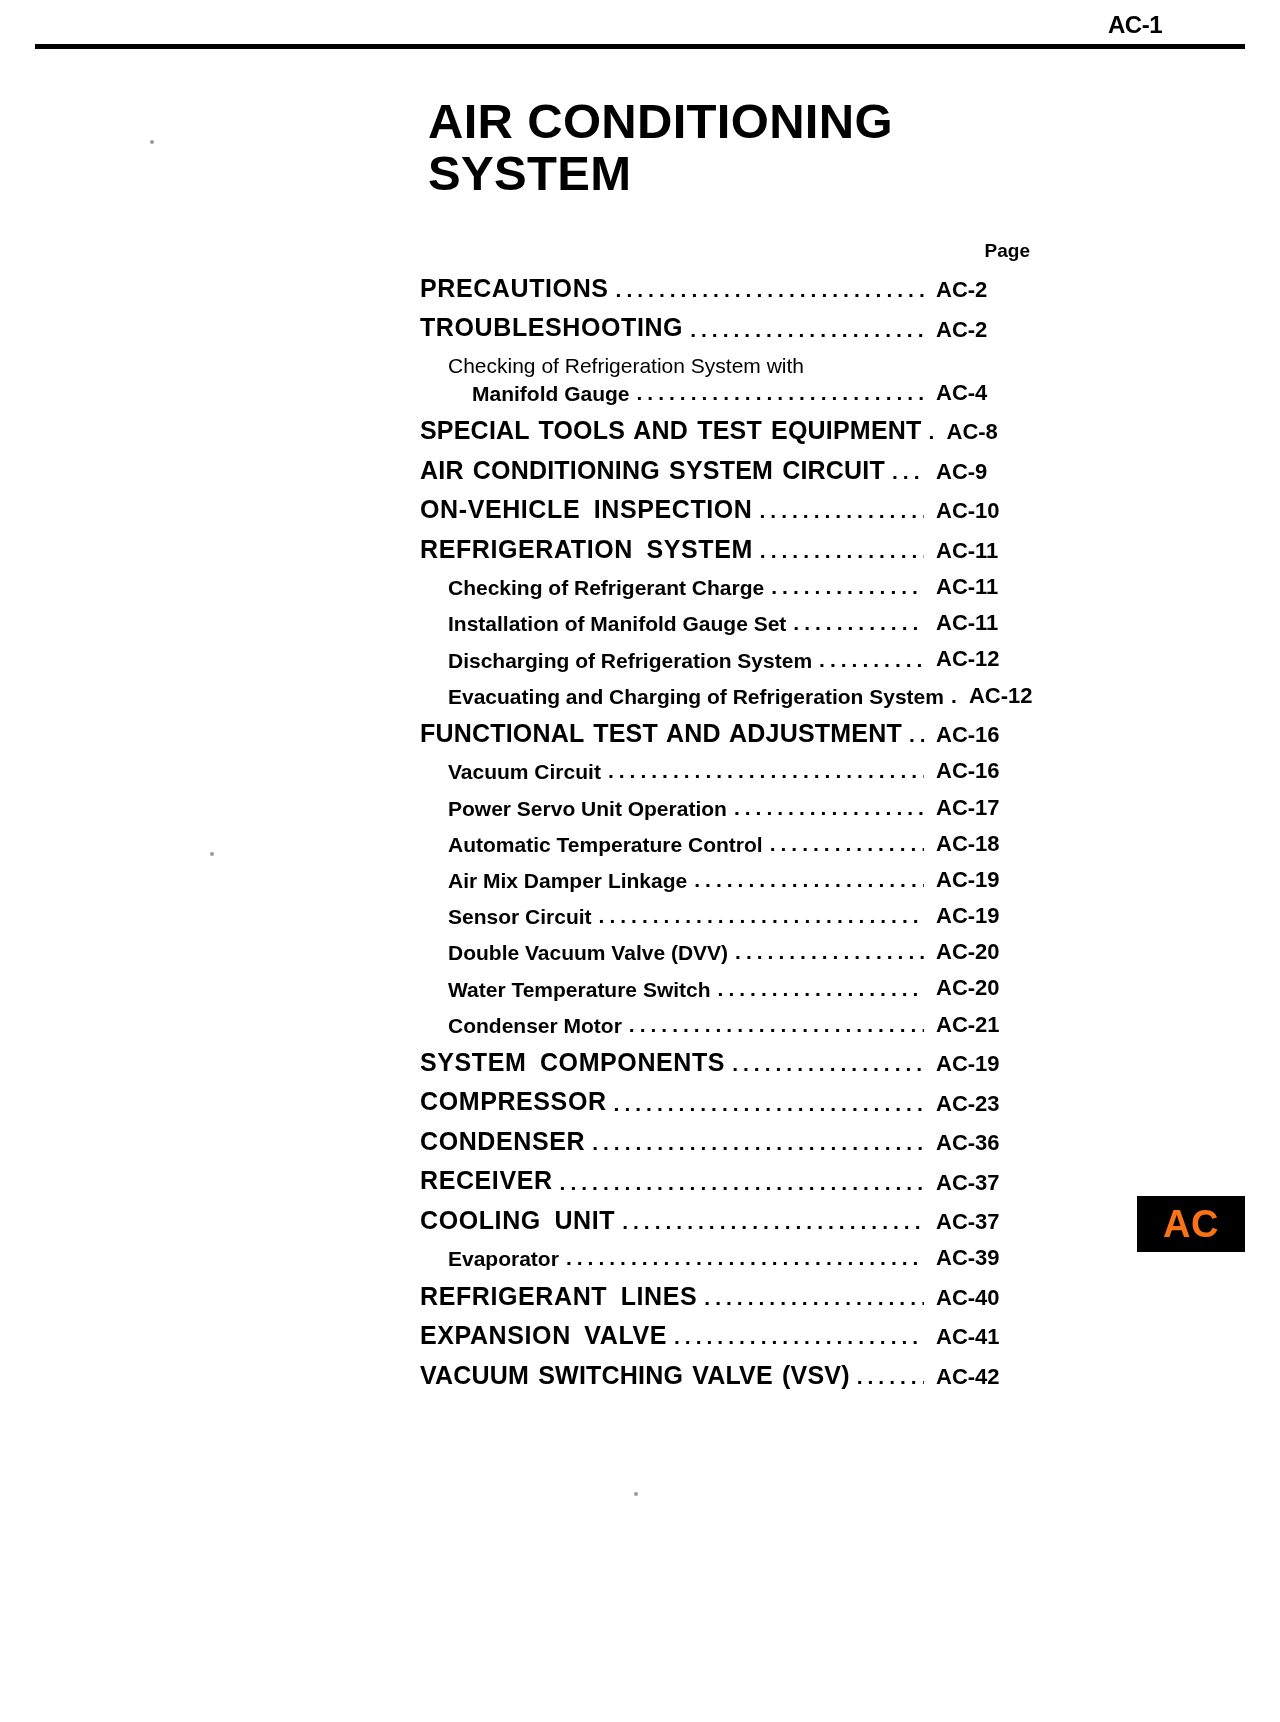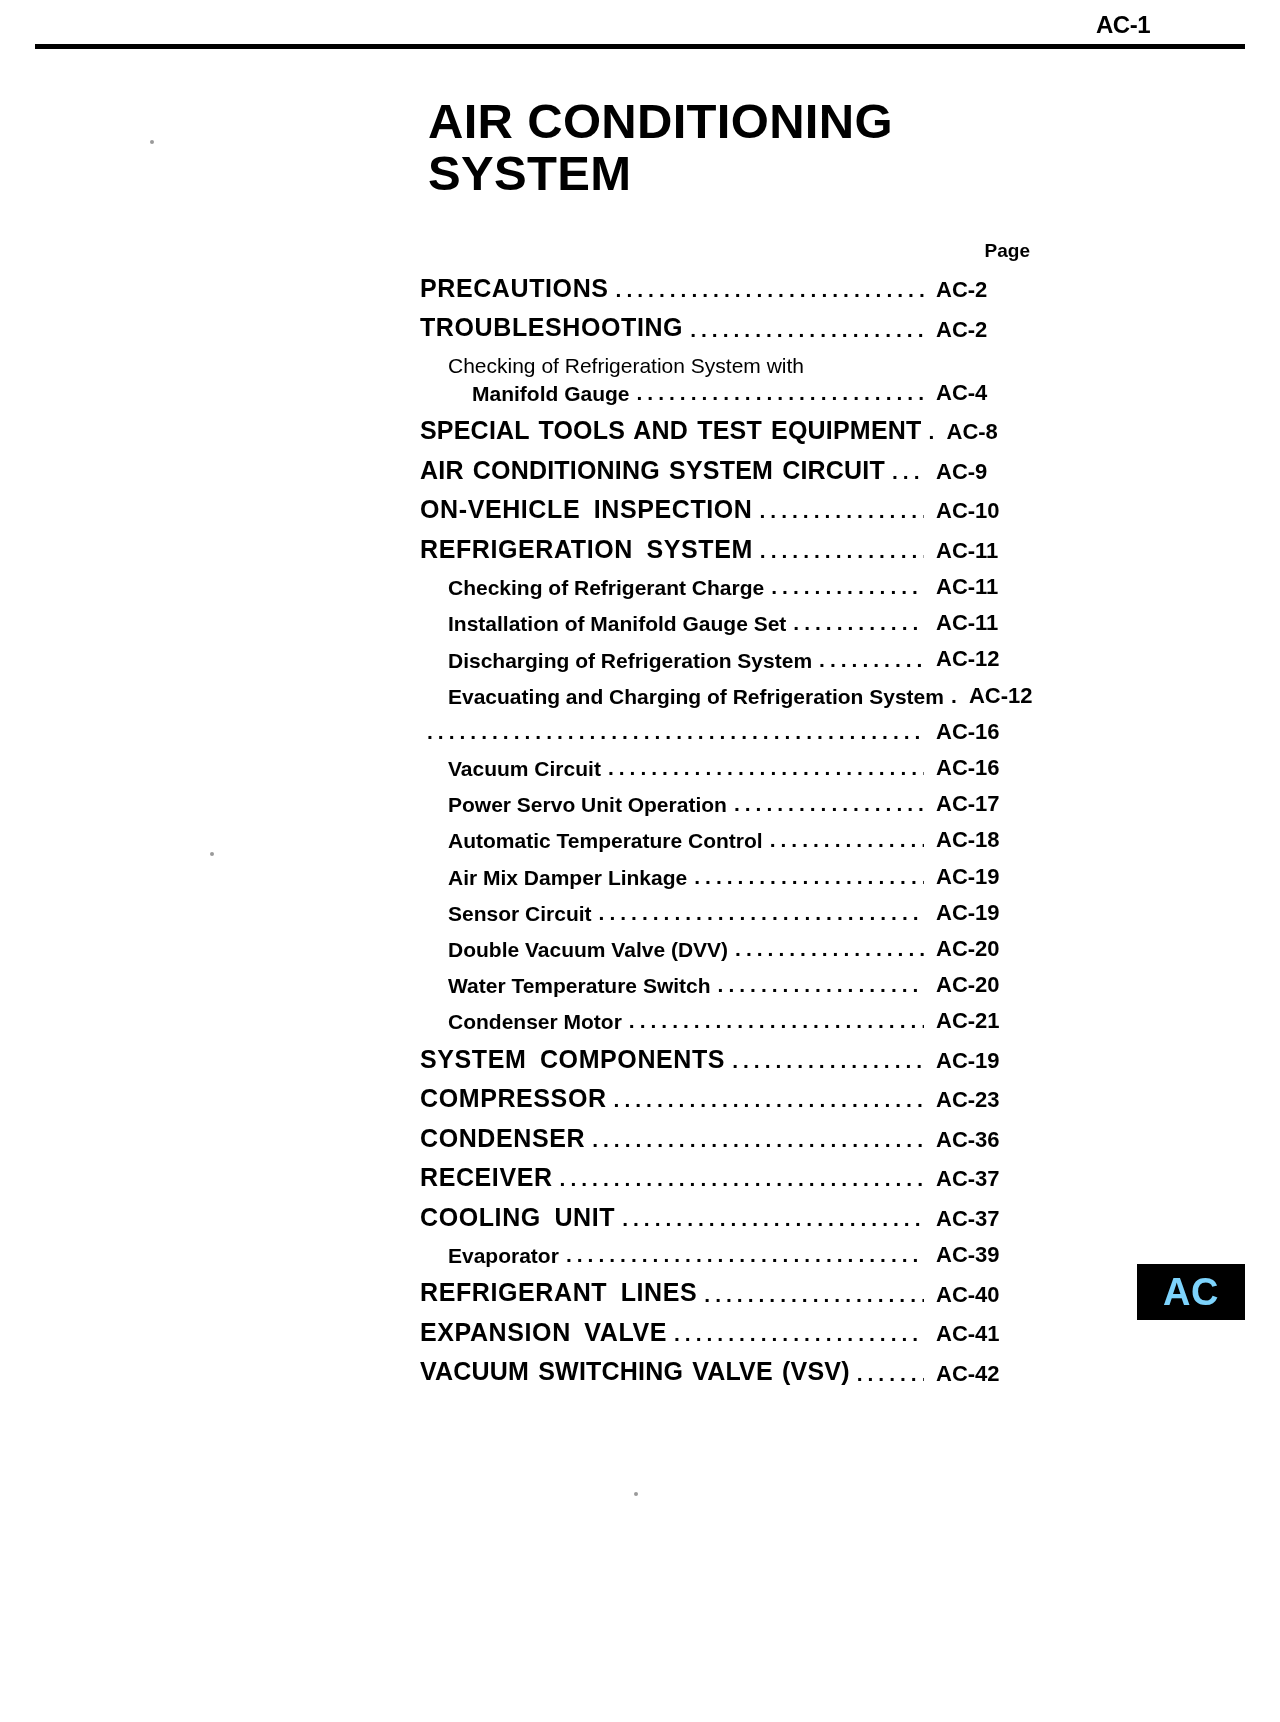--- a/index.html
+++ b/index.html
@@ -16,21 +16,21 @@
     width: 1280px;
     height: 1722px;
     background: #ffffff;
     overflow: hidden;
   }
 
   
   .folio {
     position: absolute;
     top: 13px;
-    right: 130px;
+    right: 118px;
     font-size: 24px;
     font-weight: bold;
     letter-spacing: -0.5px;
     line-height: 1;
   }
   .rule {
     position: absolute;
     left: 35px;
     right: 35px;
     top: 44px;
@@ -129,25 +129,25 @@
   }
   .lvl2.subcont {
     padding-left: 52px;
     margin-top: 4px;
   }
 
   
   .tab {
     position: absolute;
     right: 35px;
-    top: 1264px;
+    top: 1196px;
     width: 108px;
     height: 56px;
     background: #000000;
-    color: #7dd3fc;
+    color: #f97316;
     font-size: 38px;
     font-weight: bold;
     display: flex;
     align-items: center;
     justify-content: center;
     letter-spacing: 0.5px;
   }
 
   
   .speck {
@@ -219,20 +219,21 @@
           <span class="lbl">Discharging of Refrigeration System</span>
           <span class="dots">..........................................................................................</span>
           <span class="pg">AC-12</span>
         </div>
         <div class="row lvl2">
           <span class="lbl">Evacuating and Charging of Refrigeration System</span>
           <span class="dots">..........................................................................................</span>
           <span class="pg">AC-12</span>
         </div>
         <div class="row lvl1 tight">
+          <span class="lbl">FUNCTIONAL TEST AND ADJUSTMENT</span>
           <span class="dots">..........................................................................................</span>
           <span class="pg">AC-16</span>
         </div>
         <div class="row lvl2">
           <span class="lbl">Vacuum Circuit</span>
           <span class="dots">..........................................................................................</span>
           <span class="pg">AC-16</span>
         </div>
         <div class="row lvl2">
           <span class="lbl">Power Servo Unit Operation</span>

